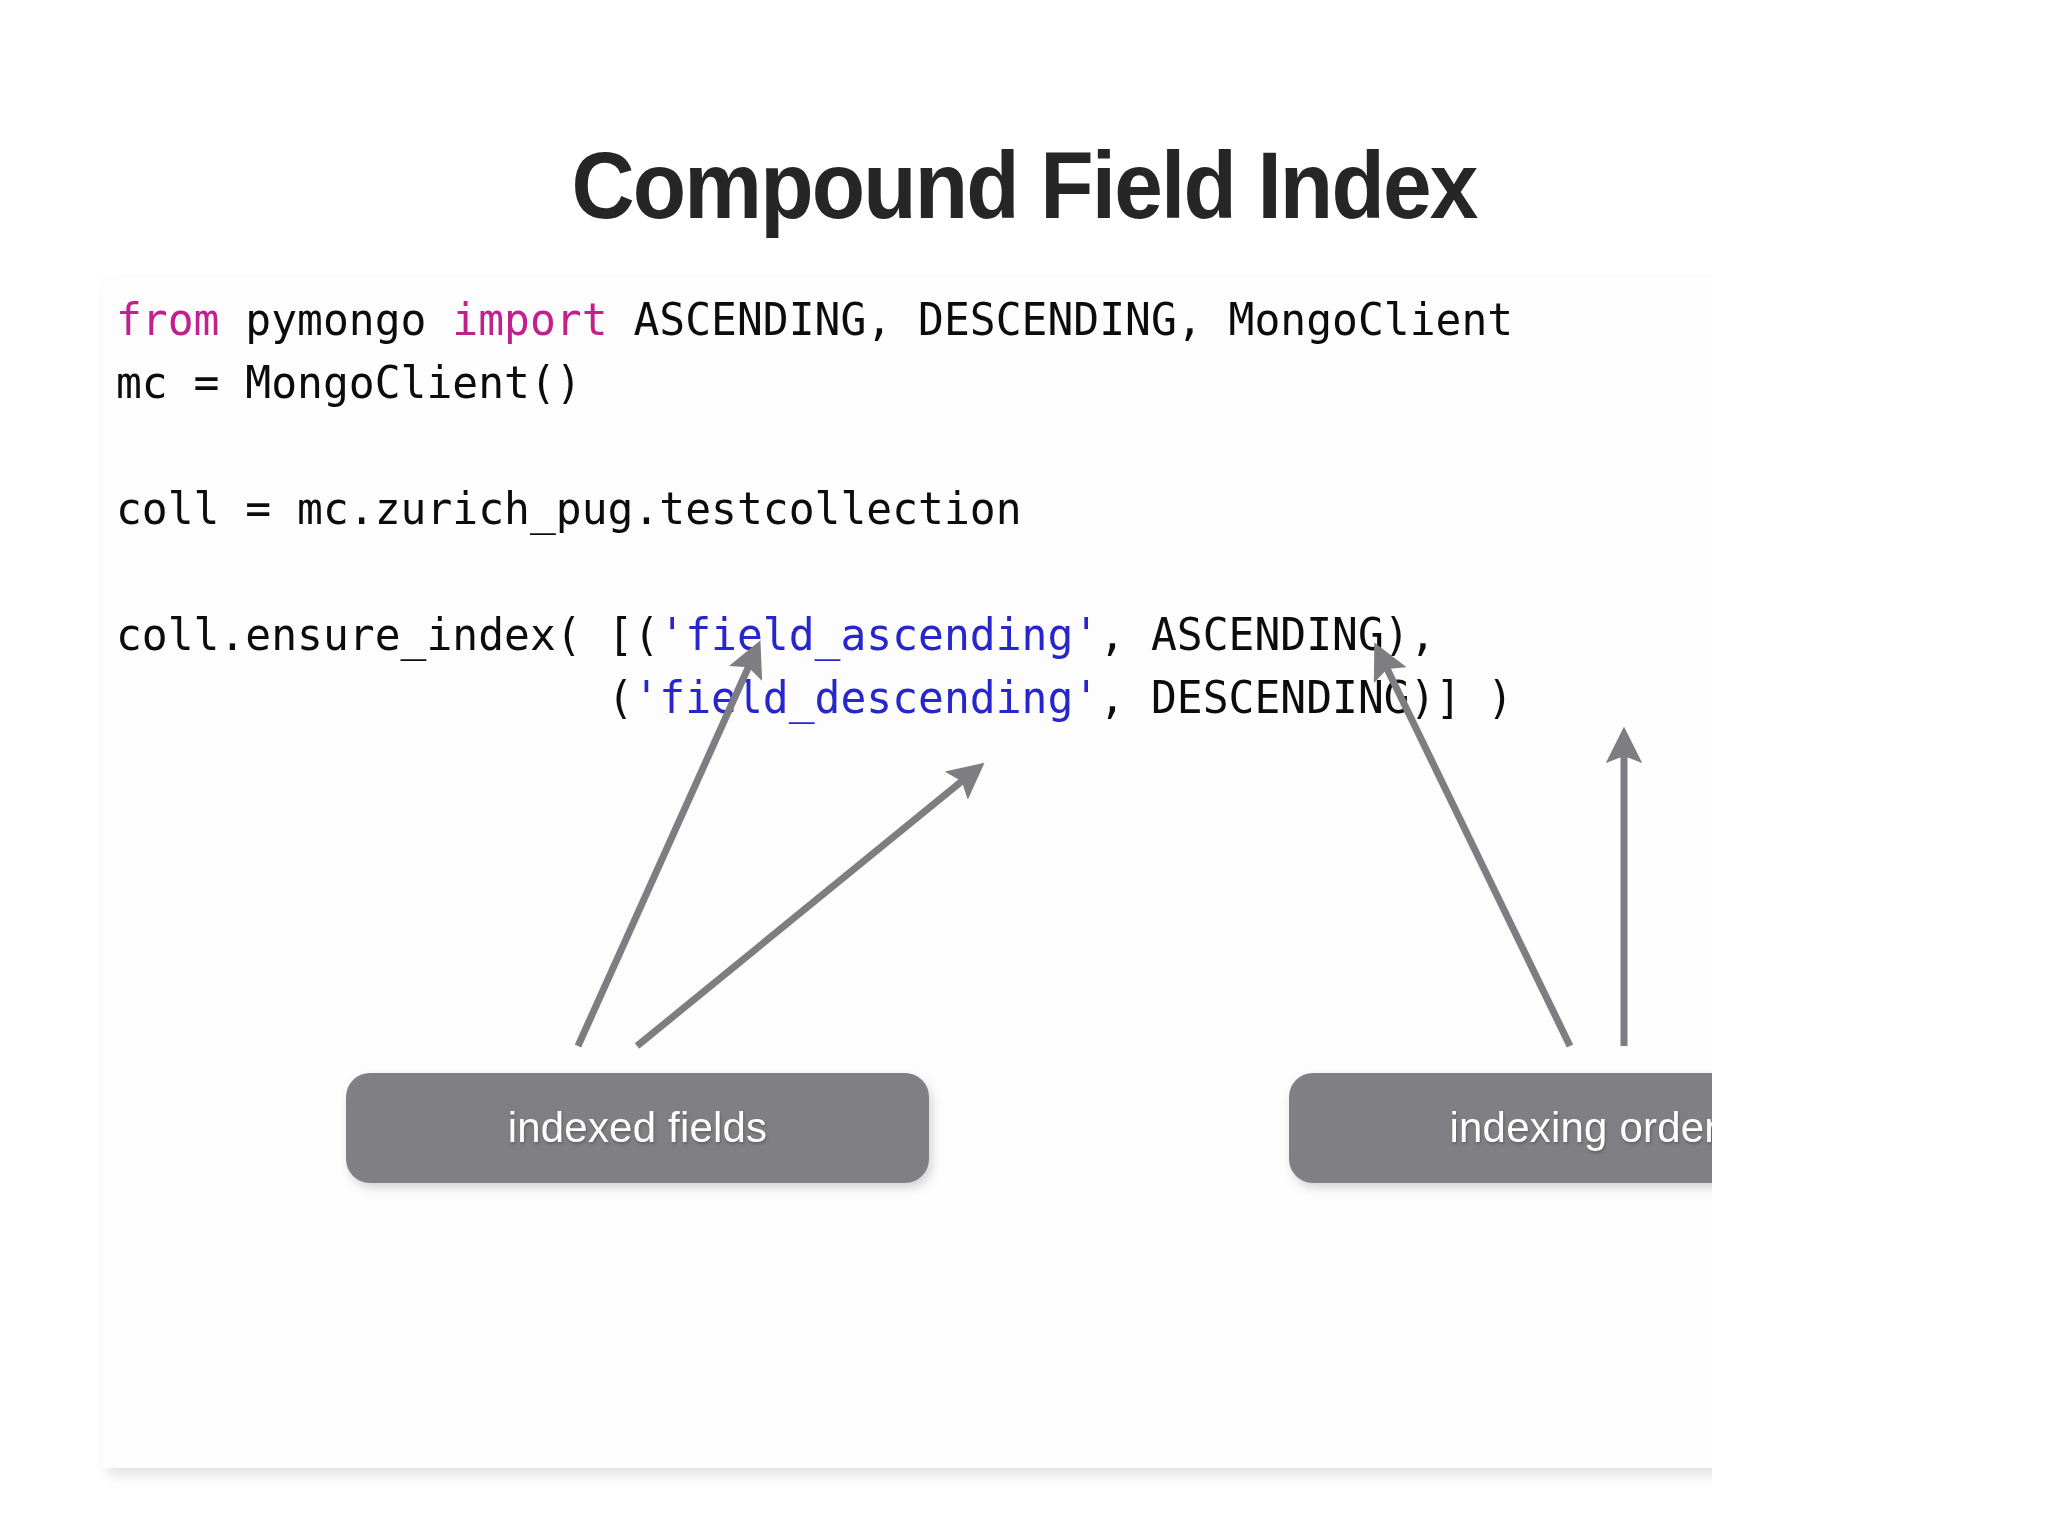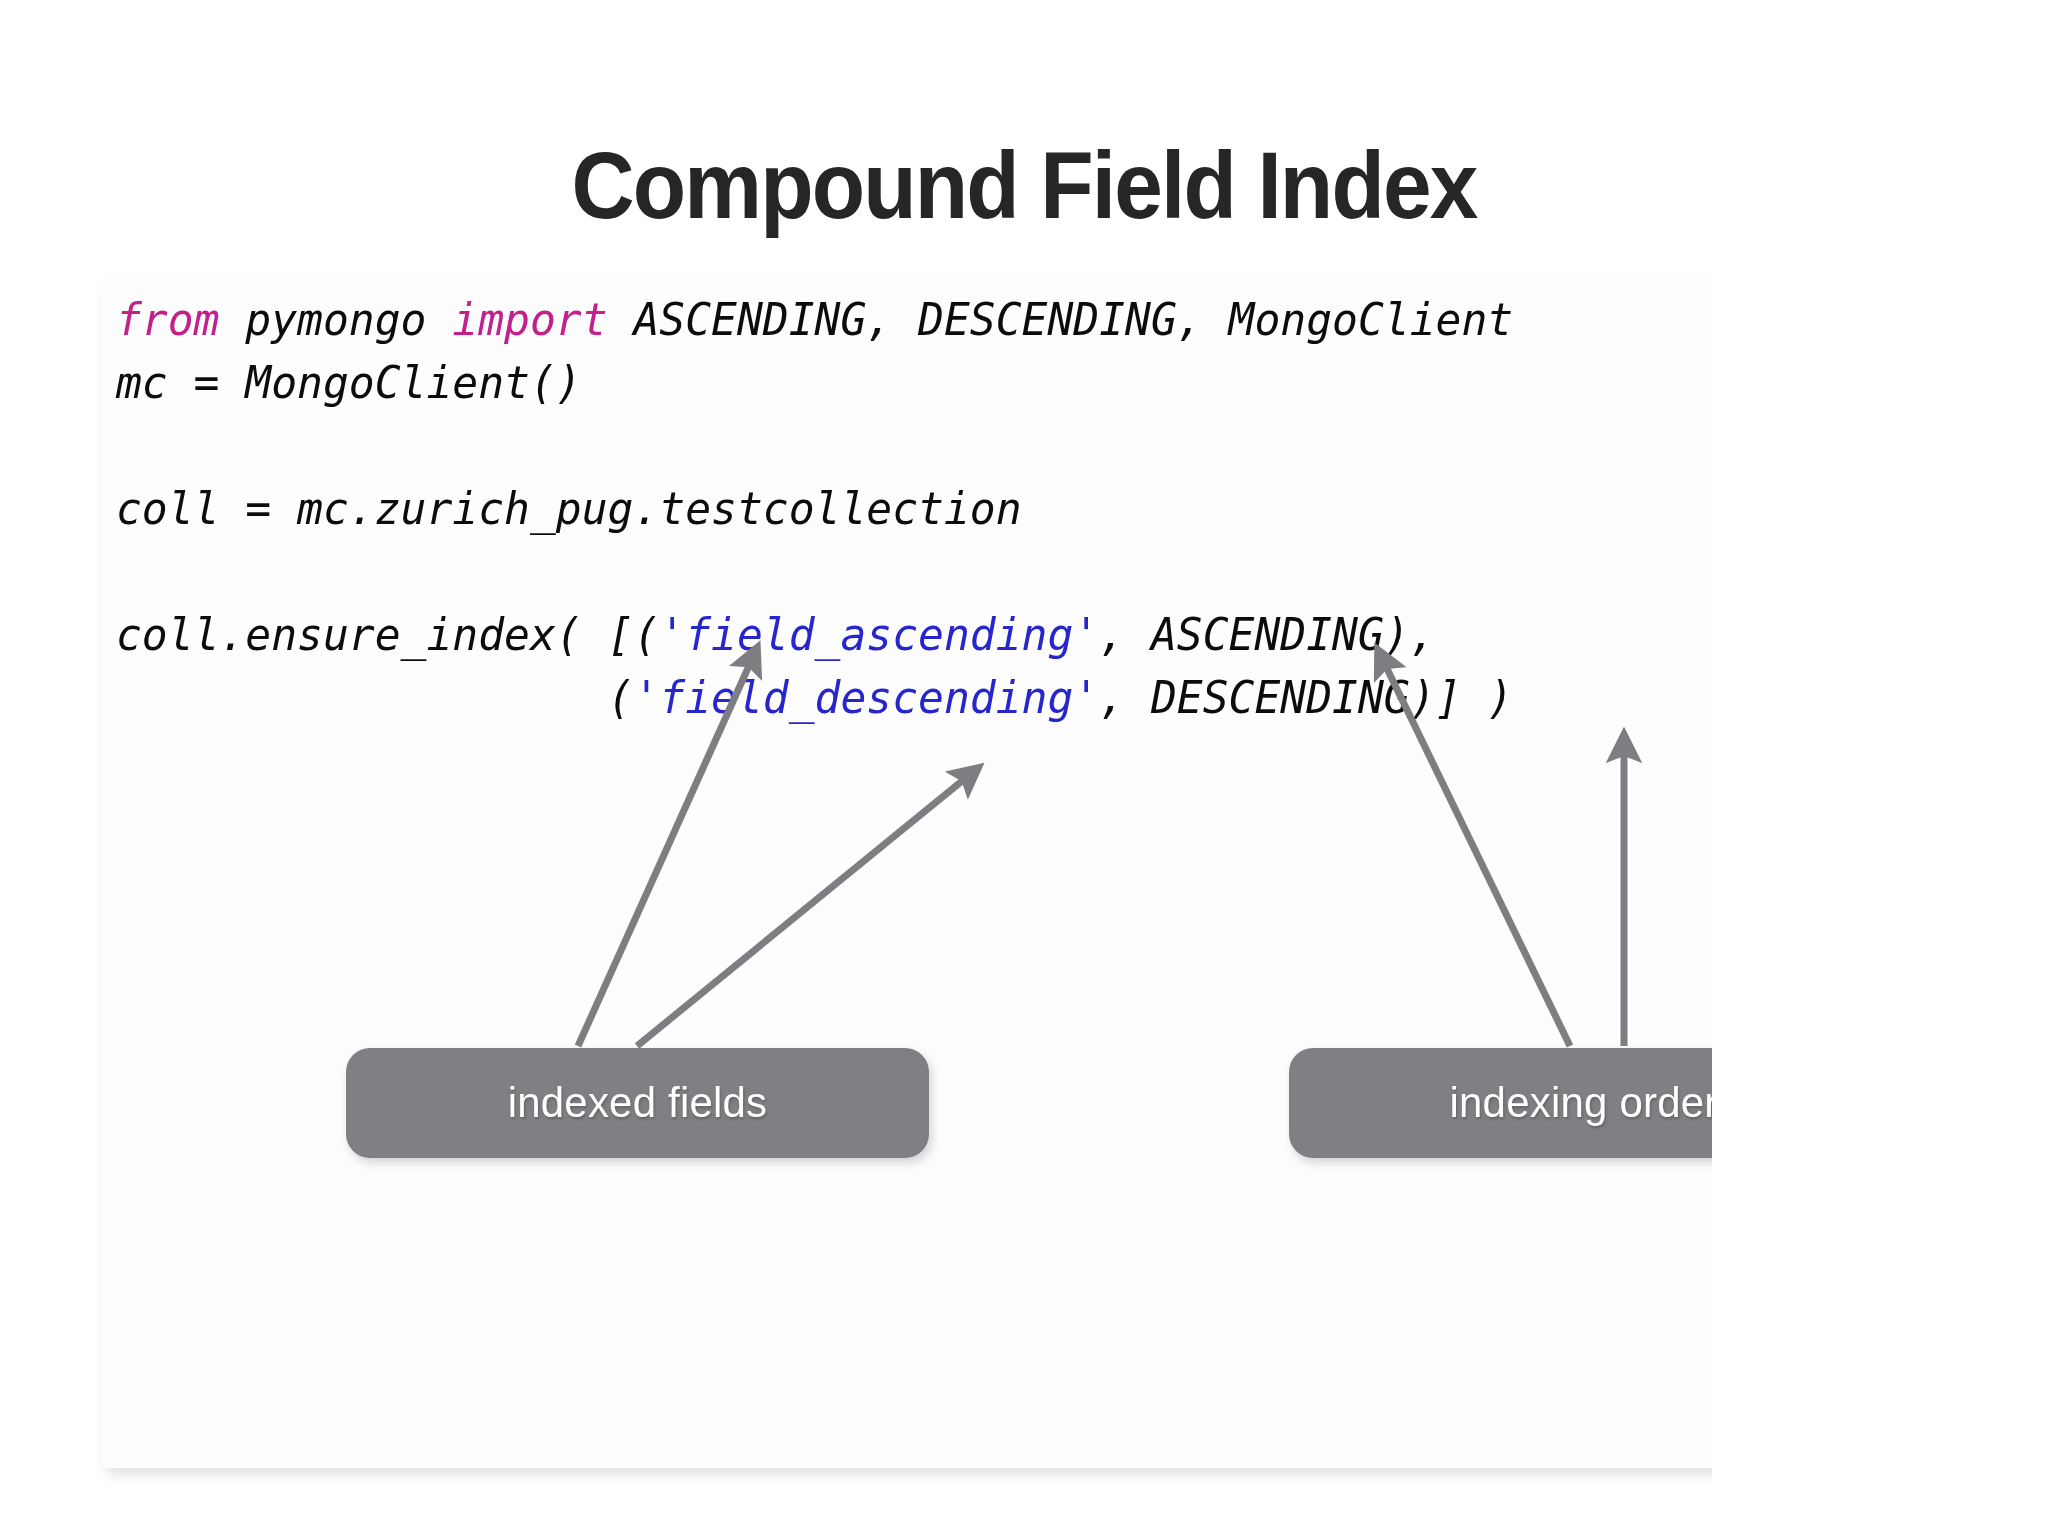--- a/index.html
+++ b/index.html
@@ -77,20 +77,21 @@
     border-radius: 24px;
     box-shadow: 3px 5px 10px rgba(120,120,130,0.30);
     display: flex;
     align-items: center;
     justify-content: center;
     color: #ffffff;
     font-family: "Liberation Sans", sans-serif;
     font-size: 42px;
     letter-spacing: 0.2px;
     text-shadow: 1px 2px 3px rgba(60,60,65,0.45);
+    margin-top: 25px;
   }
   #callout-indexed-fields {
     left: 346px;
     top: 1048px;
     width: 583px;
     height: 110px;
   }
   #callout-indexing-order {
     left: 1289px;
     top: 1048px;
@@ -98,21 +99,21 @@
     height: 110px;
   }
 </style>
 </head>
 <body>
 
 <div id="stage" style="background: rgb(255, 255, 255);">
 
   <div id="slide-title">Compound Field Index</div>
 
-  <div id="code-card" style="background: rgb(253, 253, 253); font-style: italic;">
+  <div id="code-card" style="background: rgb(253, 253, 253);">
     <pre id="code-block"><span class="kw">from</span><span> pymongo </span><span class="kw">import</span><span> ASCENDING, DESCENDING, MongoClient</span>
 <span>mc = MongoClient()</span>
 
 <span>coll = mc.zurich_pug.testcollection</span>
 
 <span>coll.ensure_index( [(</span><span class="str">'field_ascending'</span><span>, ASCENDING),</span>
 <span>                   (</span><span class="str">'field_descending'</span><span>, DESCENDING)] )</span></pre>
   </div>
 
   <svg id="arrows" viewBox="0 0 2048 1536" width="2048" height="1536">

